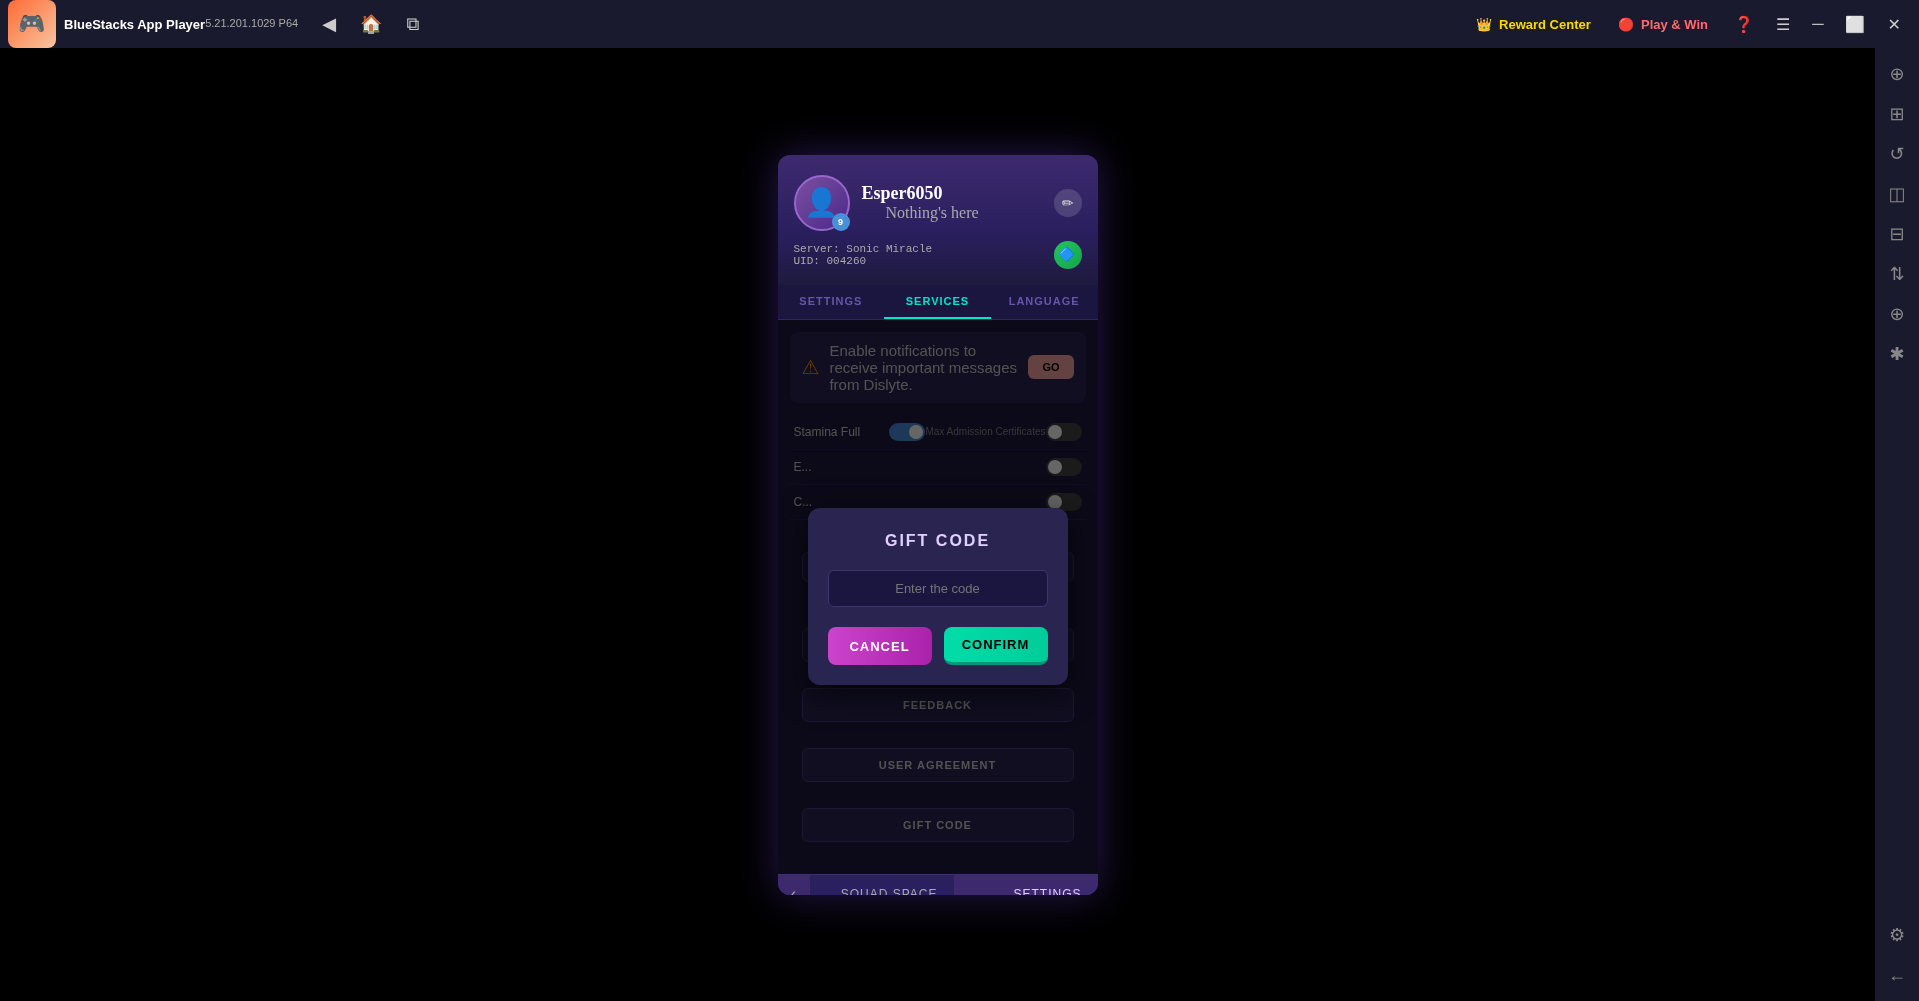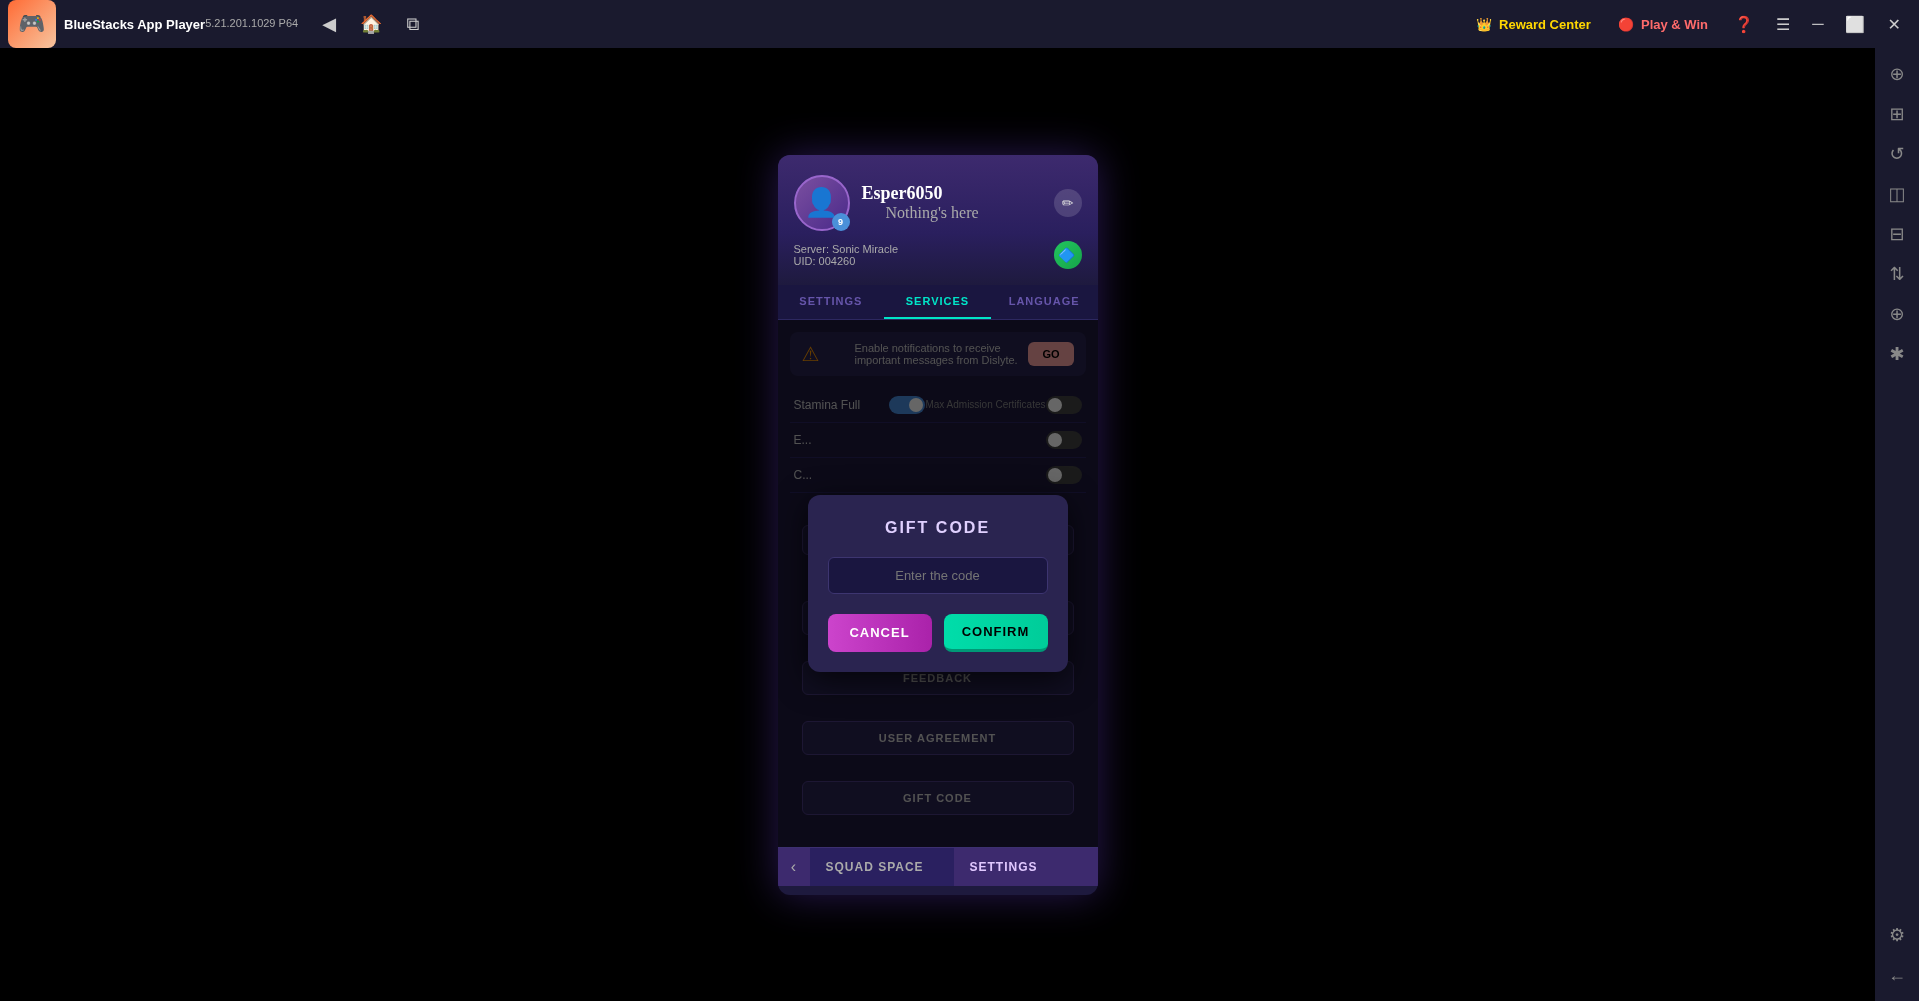--- a/index.html
+++ b/index.html
@@ -210,20 +210,21 @@
       justify-content: center;
       cursor: pointer;
       color: #ddd;
       font-size: 14px;
     }
     .server-info {
       margin-top: 10px;
       display: flex;
       justify-content: space-between;
       align-items: center;
+      font-family: Liberation Mono, monospace;
     }
     .server-text {
       color: #aaa;
       font-size: 11px;
     }
     .server-icon {
       width: 28px;
       height: 28px;
       background: linear-gradient(135deg, #22c55e, #16a34a);
       border-radius: 50%;
@@ -271,23 +272,22 @@
       gap: 10px;
       margin-bottom: 12px;
     }
     .notif-icon {
       color: #ff9900;
       font-size: 20px;
       flex-shrink: 0;
     }
     .notif-text {
       color: #ccc;
-      font-size: 11px;
+      font-size: 15px;
       flex: 1;
-      margin-left: 25px;
     }
     .go-btn {
       background: #fca5a5;
       color: #000;
       font-size: 11px;
       font-weight: bold;
       padding: 6px 14px;
       border-radius: 6px;
       cursor: pointer;
       border: none;
@@ -466,23 +466,23 @@
       display: flex;
       align-items: center;
       justify-content: center;
       color: #aaa;
       font-size: 16px;
       cursor: pointer;
     }
     .bottom-nav-btn {
       flex: 1;
       padding: 12px 16px;
-      text-align: left;
+      text-align: right;
       font-size: 12px;
-      font-weight: bold;
+      font-weight: normal;
       letter-spacing: 1px;
       cursor: pointer;
     }
     .squad-btn { color: #aaa; }
     .settings-nav-btn {
       color: #e0c8ff;
       background: #3d2a6e;
     }
   </style>
 </head>

